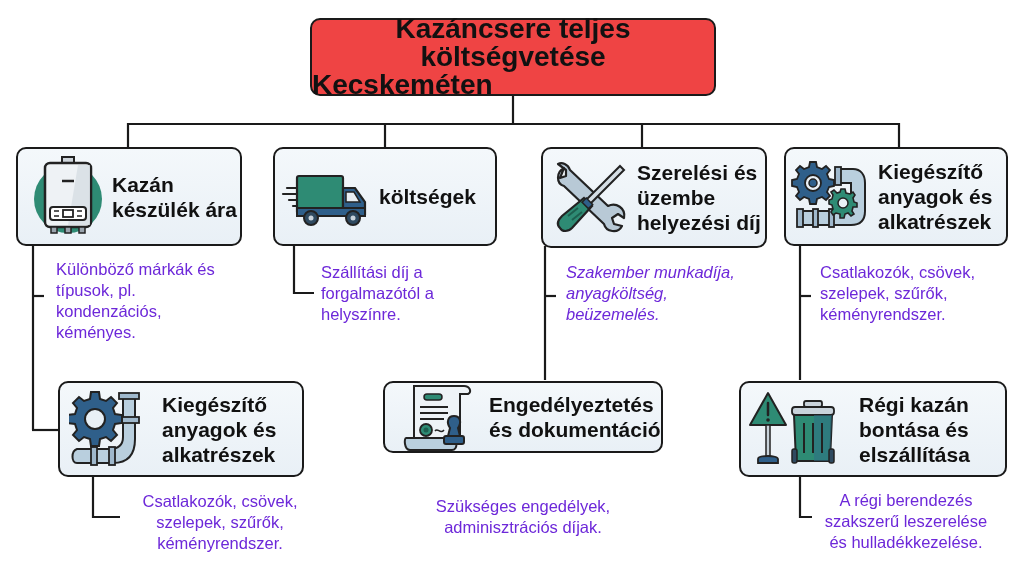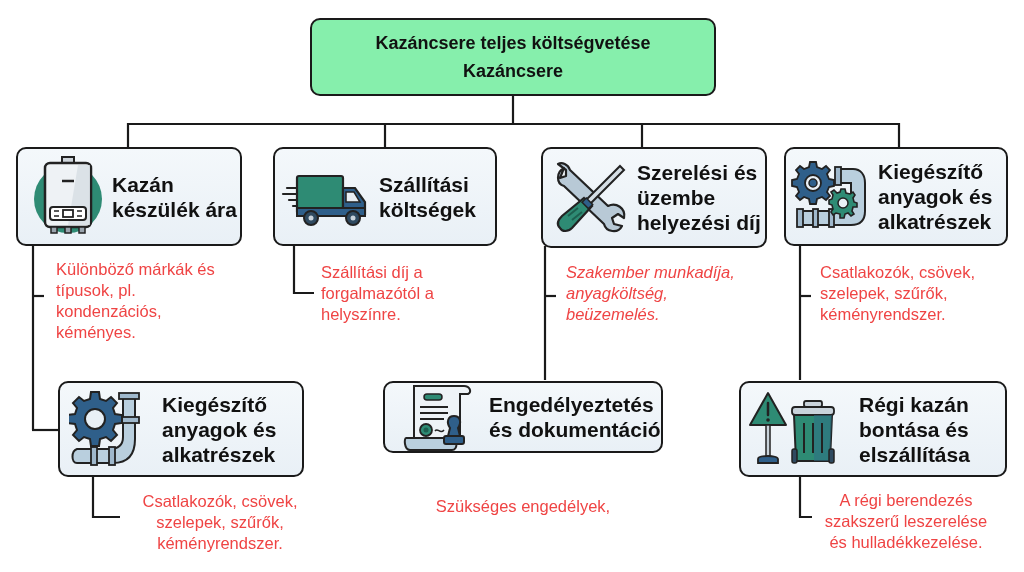--- a/index.html
+++ b/index.html
@@ -3,35 +3,35 @@
 <meta charset="utf-8">
 <style>
   * { box-sizing: border-box; margin: 0; padding: 0; }
   html, body { width: 1024px; height: 572px; background: #ffffff; overflow: hidden; }
   body { position: relative; font-family: "Liberation Sans", "DejaVu Sans", sans-serif; color: #111; }
 
   .lines { position: absolute; left: 0; top: 0; width: 1024px; height: 572px; pointer-events: none; }
 
   .root {
     position: absolute; left: 310px; top: 18px; width: 406px; height: 78px;
-    border: 2.5px solid #1a1a1a; border-radius: 10px; background: #86efac;
-    display: flex; flex-direction: column; align-items: center; justify-content: center;
-    font-weight: bold; font-size: 18px; line-height: 28px; text-align: center;
+    border: 2.5px solid #1a1a1a; border-radius: 10px; background: #ef4444;
+    display: flex; flex-direction: column; align-items: flex-start; justify-content: center;
+    font-weight: bold; font-size: 28px; line-height: 28px; text-align: center;
   }
 
   .node {
     position: absolute; border: 2.5px solid #1a1a1a; border-radius: 10px;
     background: linear-gradient(#f4f8fb, #e9f0f6);
     display: flex; align-items: center;
   }
   .node .icon { flex: 0 0 auto; display: flex; align-items: center; justify-content: center; }
   .node .title { font-weight: bold; font-size: 21px; line-height: 25px; color: #111; }
   .node .title span { display: block; }
 
-  .desc { position: absolute; font-size: 16.5px; line-height: 21px; color: #ef4444; }
+  .desc { position: absolute; font-size: 16.5px; line-height: 21px; color: #6d28d9; }
   .desc span { display: block; }
   .desc.center { text-align: center; }
 </style>
 </head>
 <body>
 
 <svg class="lines" viewBox="0 0 1024 572">
   <g stroke="#1a1a1a" stroke-width="2.2" fill="none">
 
     <line x1="513" y1="96" x2="513" y2="124"></line>
@@ -54,21 +54,21 @@
     <line x1="800" y1="296" x2="811" y2="296"></line>
 
     <polyline points="93,477 93,517 120,517"></polyline>
 
     <polyline points="800,477 800,517 812,517"></polyline>
   </g>
 </svg>
 
 <div class="root">
   <span>Kazáncsere teljes költségvetése</span>
-  <span>Kazáncsere</span>
+  <span>Kecskeméten</span>
 </div>
 
 <div class="node" style="left:16px;top:147px;width:226px;height:99px;">
   <div class="icon" style="width:88px;height:92px;margin-left:6px;">
     <svg width="80" height="88" viewBox="0 0 80 88">
       <circle cx="40" cy="46" r="34" fill="#2e8b74"></circle>
       <rect x="34" y="4" width="12" height="8" fill="#cfd6dc" stroke="#222" stroke-width="2"></rect>
       <rect x="17" y="10" width="46" height="64" rx="5" fill="#eef2f5" stroke="#222" stroke-width="2.5"></rect>
       <path d="M50 12 L62 12 L62 72 L40 72 Z" fill="#d6dde3" opacity="0.8"></path>
       <line x1="34" y1="28" x2="46" y2="28" stroke="#222" stroke-width="2.5"></line>
@@ -108,21 +108,20 @@
       <path d="M62 26 L74 26 L84 40 L84 52 L62 52 Z" fill="#2f5f8a" stroke="#222" stroke-width="2.2"></path>
       <path d="M65 30 L73 30 L79 40 L65 40 Z" fill="#e8eef3" stroke="#222" stroke-width="1.5"></path>
       <rect x="16" y="46" width="68" height="8" fill="#2f5f8a" stroke="#222" stroke-width="2"></rect>
       <circle cx="30" cy="56" r="7" fill="#2f4a60" stroke="#222" stroke-width="2"></circle>
       <circle cx="30" cy="56" r="2.5" fill="#c9d3db"></circle>
       <circle cx="72" cy="56" r="7" fill="#2f4a60" stroke="#222" stroke-width="2"></circle>
       <circle cx="72" cy="56" r="2.5" fill="#c9d3db"></circle>
     </svg>
   </div>
   <div class="title" style="margin-left:6px;">
-    <span>Szállítási</span>
     <span>költségek</span>
   </div>
 </div>
 <div class="desc" style="left:321px;top:262px;">
   <span>Szállítási díj a</span>
   <span>forgalmazótól a</span>
   <span>helyszínre.</span>
 </div>
 
 <div class="node" style="left:541px;top:147px;width:226px;height:101px;">
@@ -232,20 +231,21 @@
       <rect x="42" y="56" width="20" height="8" rx="2" fill="#2f5f8a" stroke="#222" stroke-width="2"></rect>
     </svg>
   </div>
   <div class="title" style="margin-left:8px;">
     <span>Engedélyeztetés</span>
     <span>és dokumentáció</span>
   </div>
 </div>
 <div class="desc center" style="left:408px;top:496px;width:230px;">
   <span>Szükséges engedélyek,</span>
+  <span>adminisztrációs díjak.</span>
 </div>
 
 <div class="node" style="left:739px;top:381px;width:268px;height:96px;">
   <div class="icon" style="width:96px;height:84px;margin-left:6px;">
     <svg width="94" height="80" viewBox="0 0 94 80">
 
       <path d="M20 4 L38 36 L2 36 Z" fill="#2e8b74" stroke="#222" stroke-width="2" stroke-linejoin="round"></path>
       <line x1="20" y1="14" x2="20" y2="26" stroke="#222" stroke-width="2.5" stroke-linecap="round"></line>
       <circle cx="20" cy="31" r="1.8" fill="#222"></circle>
       <rect x="18" y="36" width="4" height="32" fill="#c9d3db" stroke="#222" stroke-width="1.5"></rect>

